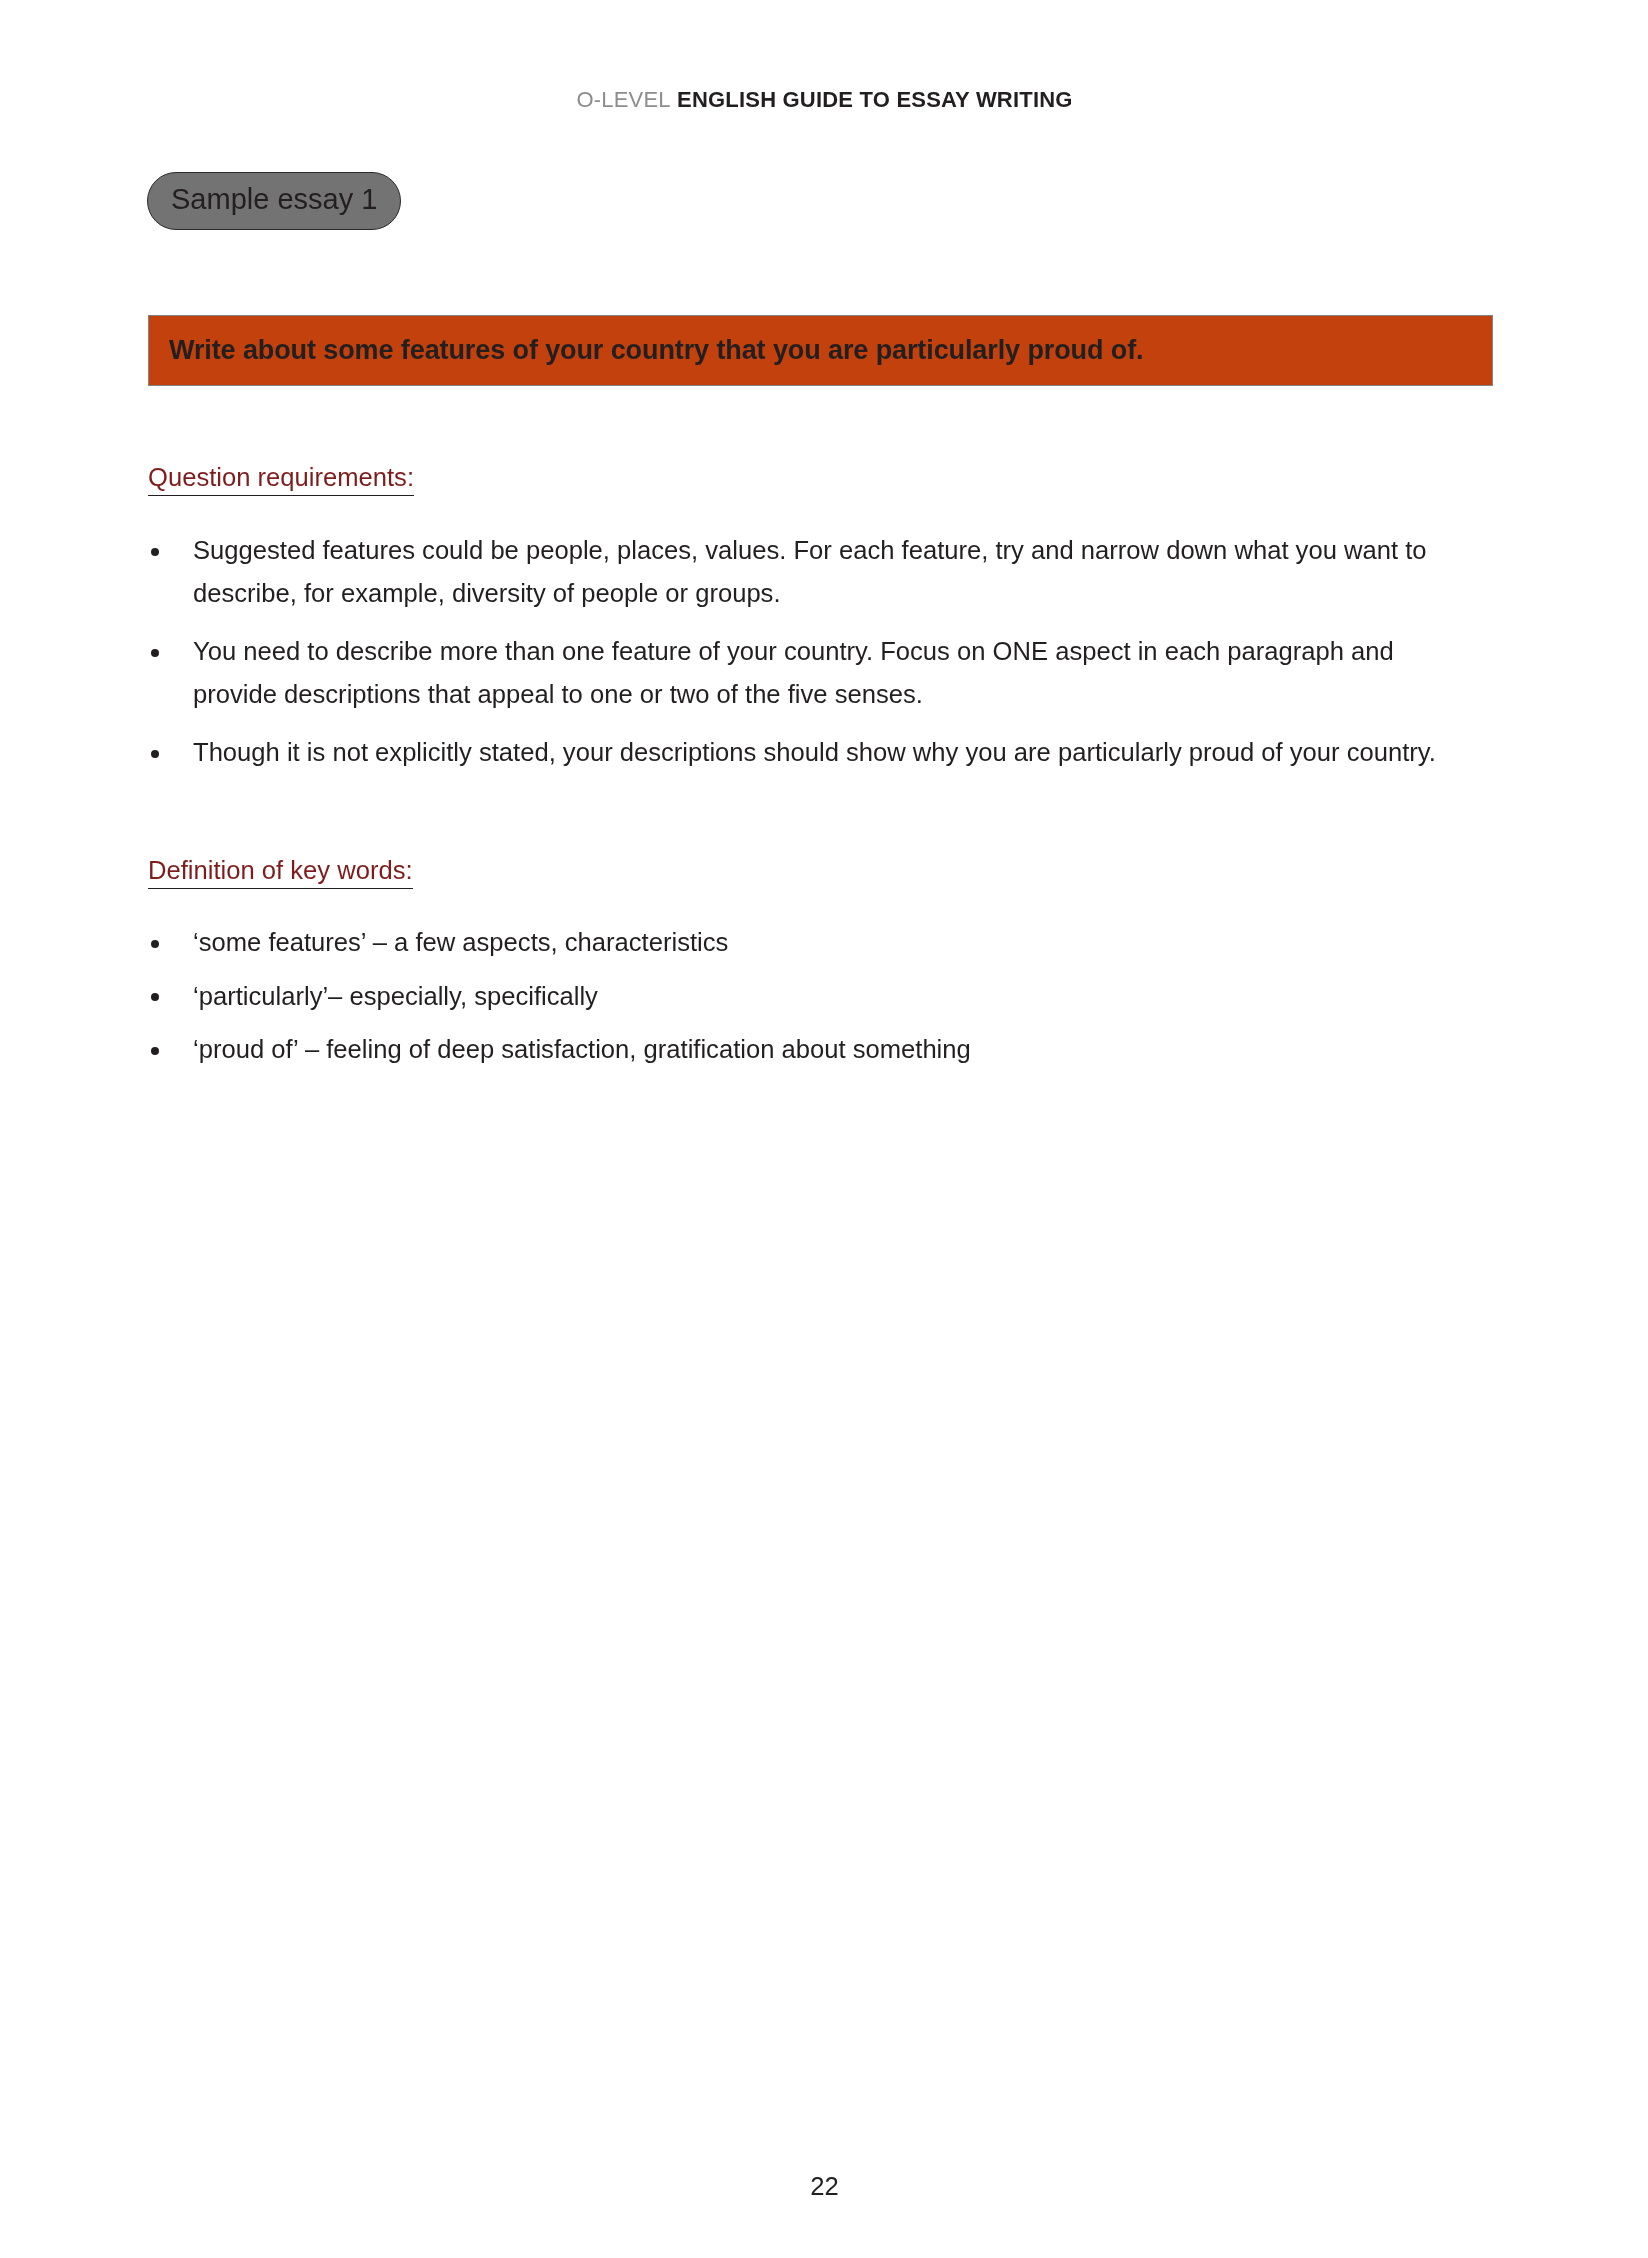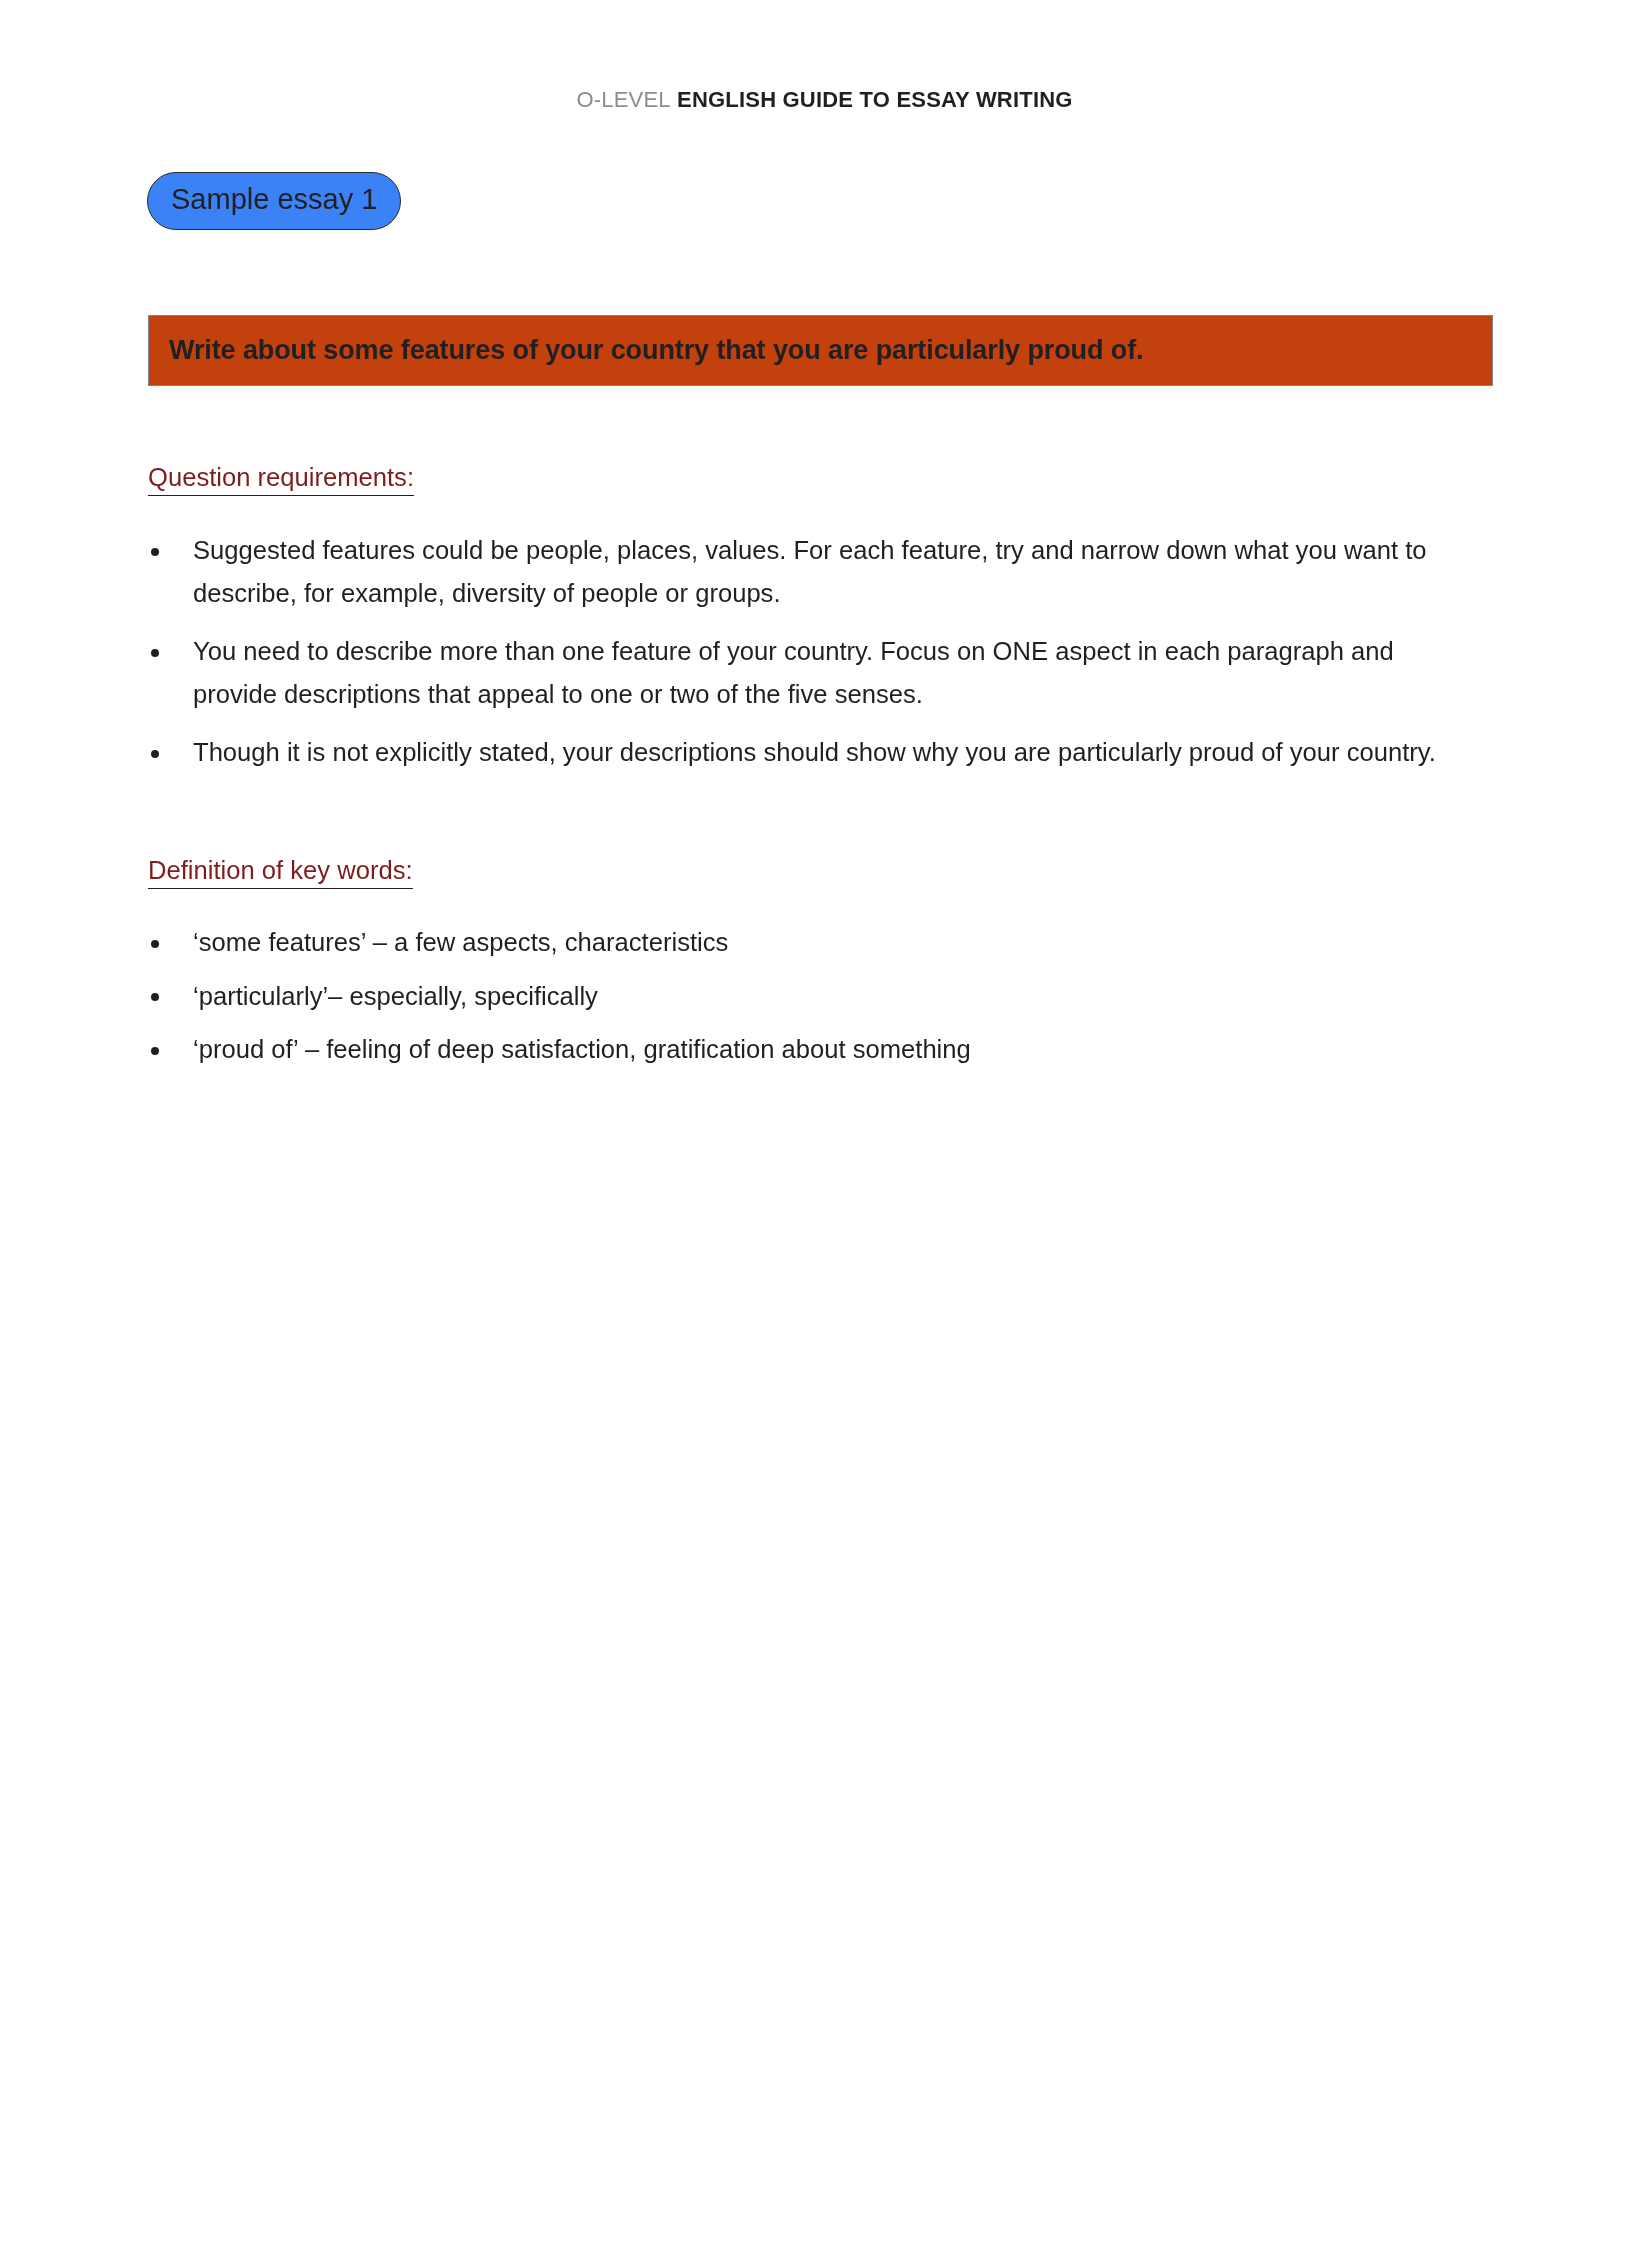--- a/index.html
+++ b/index.html
@@ -49,21 +49,21 @@
     position: absolute;
     left: 147px;
     top: 172px;
     height: 58px;
     box-sizing: border-box;
     padding: 0 23px;
     display: flex;
     align-items: center;
     border: 1.8px solid #2b2b2b;
     border-radius: 30px;
-    background: #3b82f6;
+    background: #737373;
     font-size: 29px;
     font-weight: 400;
     color: #231f20;
     line-height: 1;
     white-space: nowrap;
   }
   .pill-label {
     position: relative;
     top: -1.8px;
   }
@@ -199,15 +199,16 @@
       <span class="bullet-text">‘some features’ – a few aspects, characteristics</span>
     </div>
     <div class="bullet-item">
       <span class="bullet-text">‘particularly’– especially, specifically</span>
     </div>
     <div class="bullet-item">
       <span class="bullet-text">‘proud of’ – feeling of deep satisfaction, gratification about something</span>
     </div>
   </div>
 
+  <div class="folio">22</div>
 
 </div>
 
 
 </body></html>

